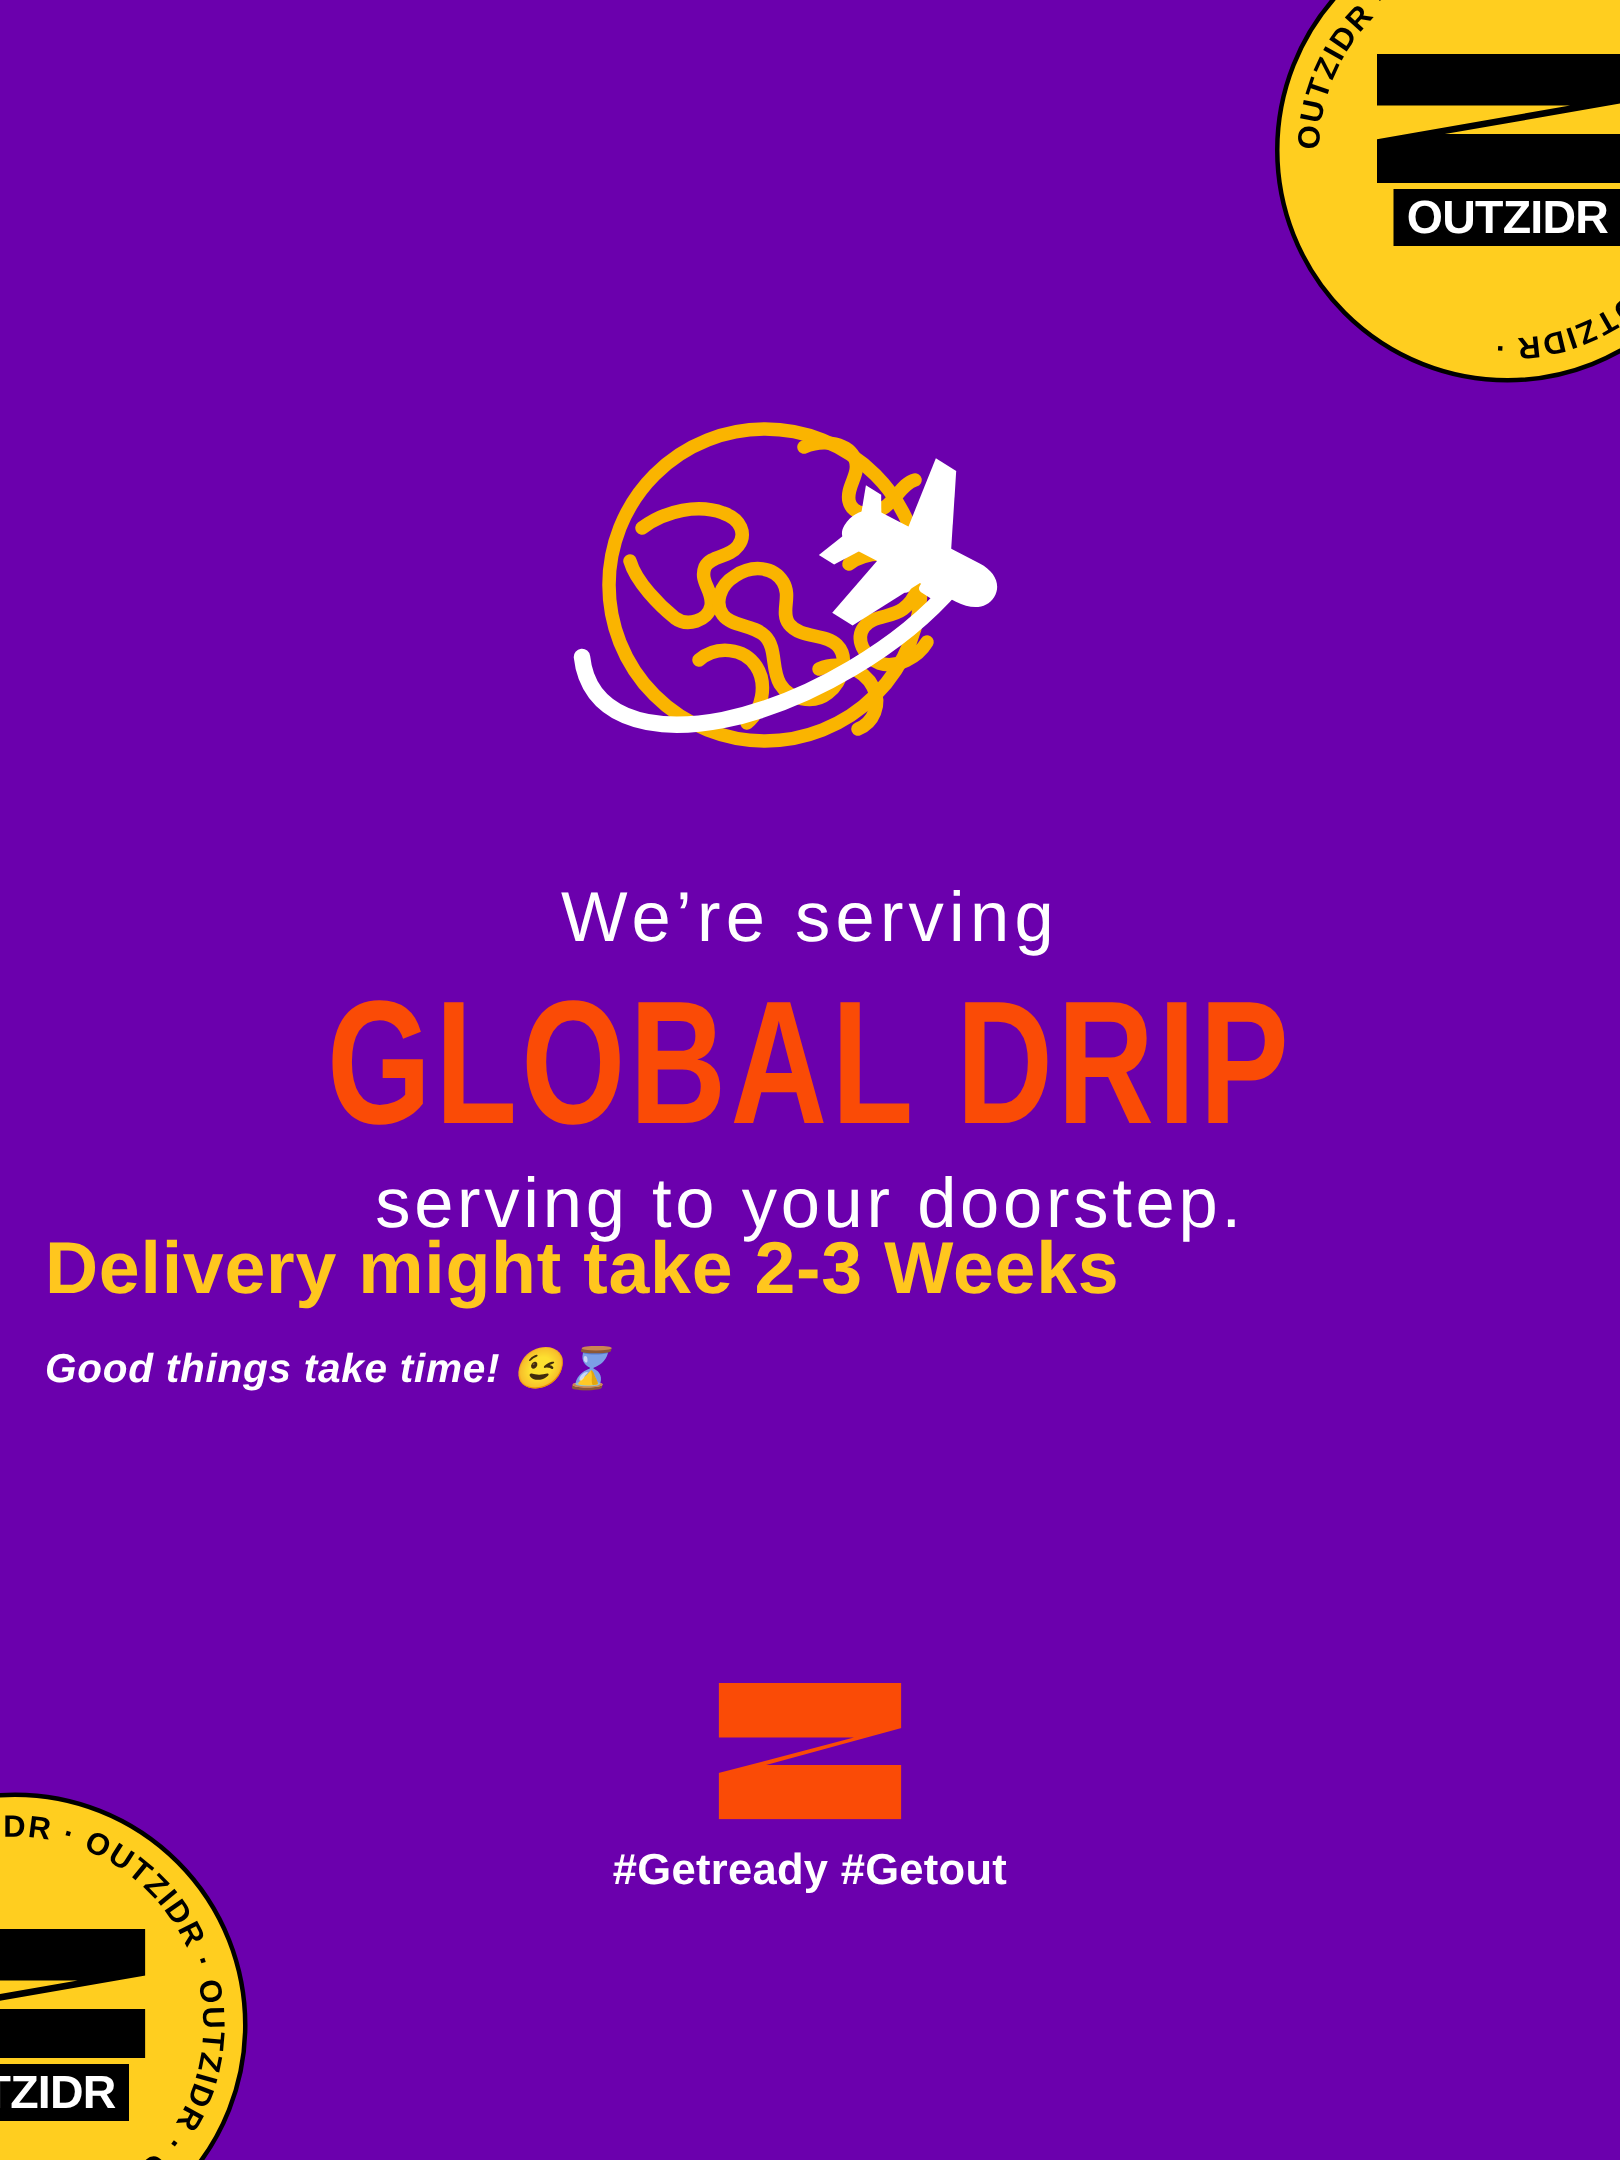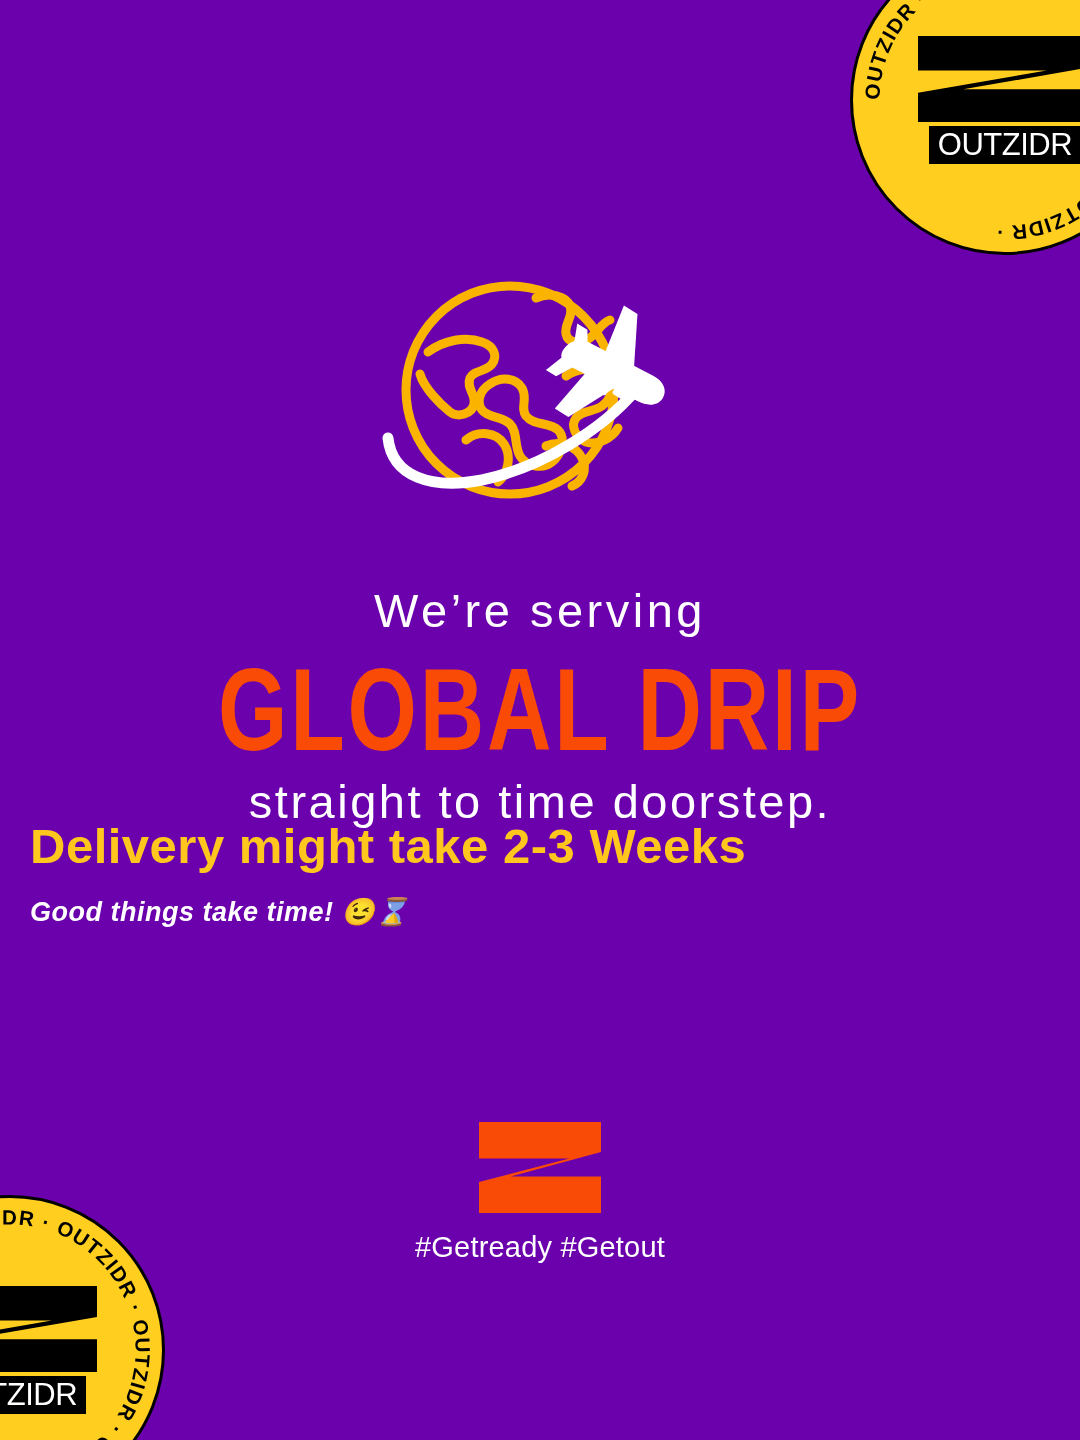--- a/index.html
+++ b/index.html
@@ -58,21 +58,21 @@
   .badge-z {
     width:174px;
     height:86px;
     background:#000;
     clip-path:polygon(0% 0%, 100% 0%, 100% 36%, 26% 62%, 100% 62%, 100% 100%, 0% 100%, 0% 66%, 74% 40%, 0% 40%);
   }
   .badge-wordmark {
     background:#000;
     color:#fff;
     font-size:31px;
-    font-weight:normal;
+    font-weight:bold;
     letter-spacing:-0.5px;
     padding:3px 9px 4px 9px;
     line-height:1;
     white-space:nowrap;
   }
 
   
   .globe-wrap {
     position:absolute;
     left:0; right:0;
@@ -150,21 +150,21 @@
   }
   .footer-z {
     width:122px;
     height:91px;
     background:#FA4B06;
     clip-path:polygon(0% 0%, 100% 0%, 100% 33%, 26% 60%, 100% 60%, 100% 100%, 0% 100%, 0% 66%, 74% 40%, 0% 40%);
   }
   .footer-tag {
     color:#FFFFFF;
     font-size:29px;
-    font-weight:normal;
+    font-weight:bold;
     letter-spacing:0.2px;
     margin-top:20px;
     line-height:1;
   }
 </style>
 </head>
 <body>
 
 <div class="poster">
 
@@ -239,21 +239,21 @@
         <rect x="70" y="36" width="14" height="9" rx="3"></rect>
 
         <circle cx="108" cy="22" r="7"></circle>
       </g>
     </svg>
   </div>
 
   <div class="copy">
     <div class="kicker">We’re serving</div>
     <div class="headline">GLOBAL DRIP</div>
-    <div class="subline">straight to time doorstep.</div>
+    <div class="subline">serving to your doorstep.</div>
   </div>
 
   <div class="delivery-block">
     <div class="delivery-line">Delivery might take 2-3 Weeks</div>
     <div class="delivery-note">Good things take time! 😉⌛</div>
   </div>
 
   <div class="footer">
     <div class="footer-z"></div>
     <div class="footer-tag">#Getready #Getout</div>

